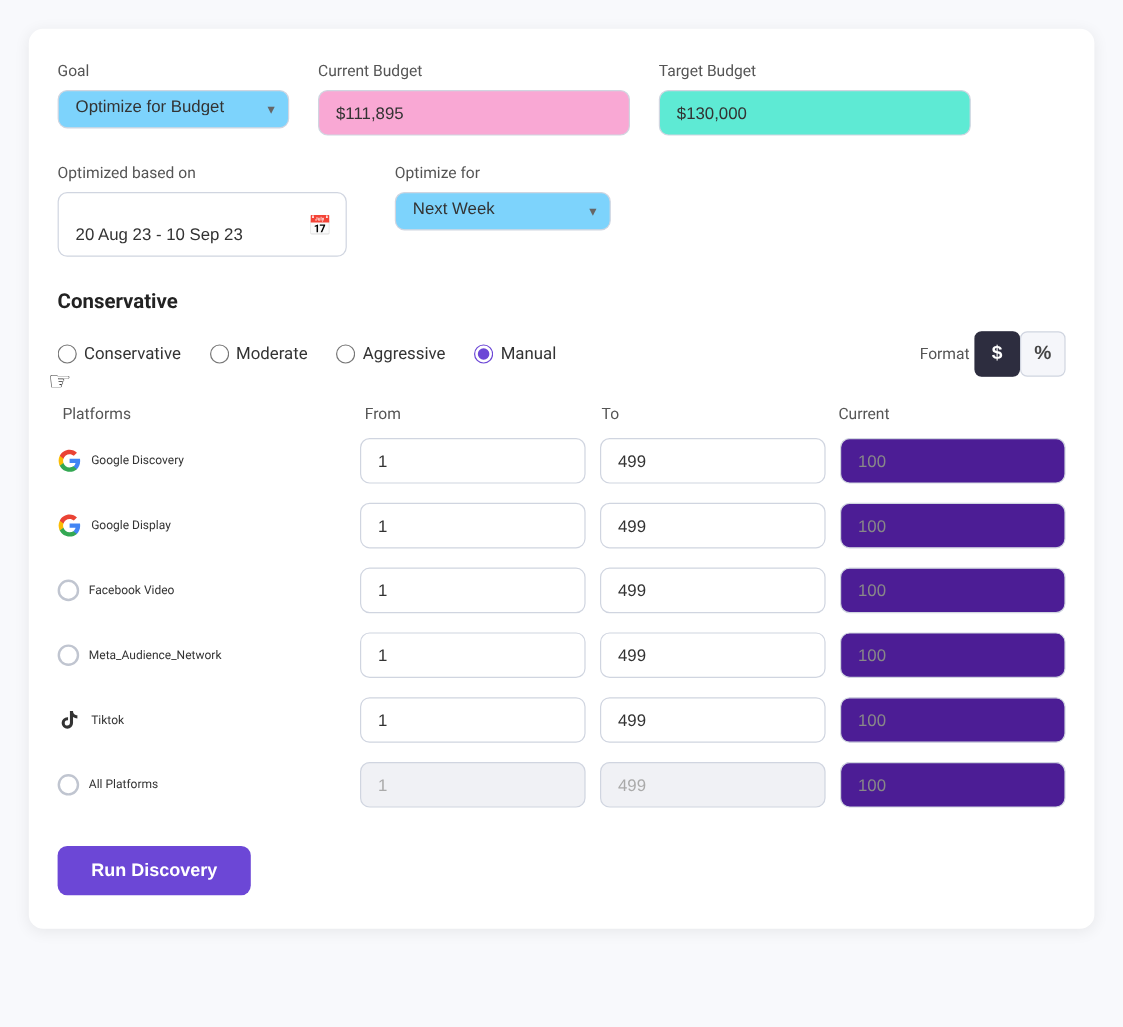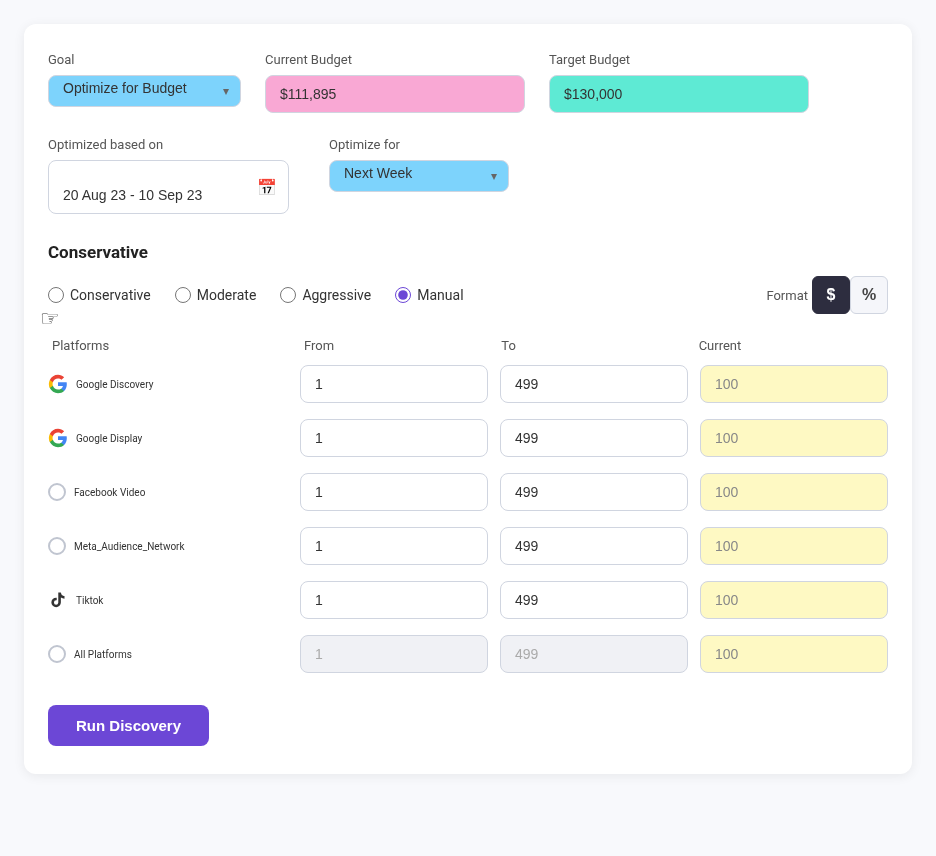--- a/index.html
+++ b/index.html
@@ -208,21 +208,21 @@
     .platform-input {
       border: 1.5px solid #d0d5e0;
       border-radius: 8px;
       padding: 10px 14px;
       font-size: 14px;
       color: #333;
       background: #fff;
       width: 100%;
     }
     .platform-input.readonly {
-      background: #fef9c3;
+      background: #4c1d95;
       color: #888;
     }
     .platform-input.disabled {
       background: #f0f1f5;
       color: #aaa;
       cursor: not-allowed;
     }
 
     
     .run-btn {

